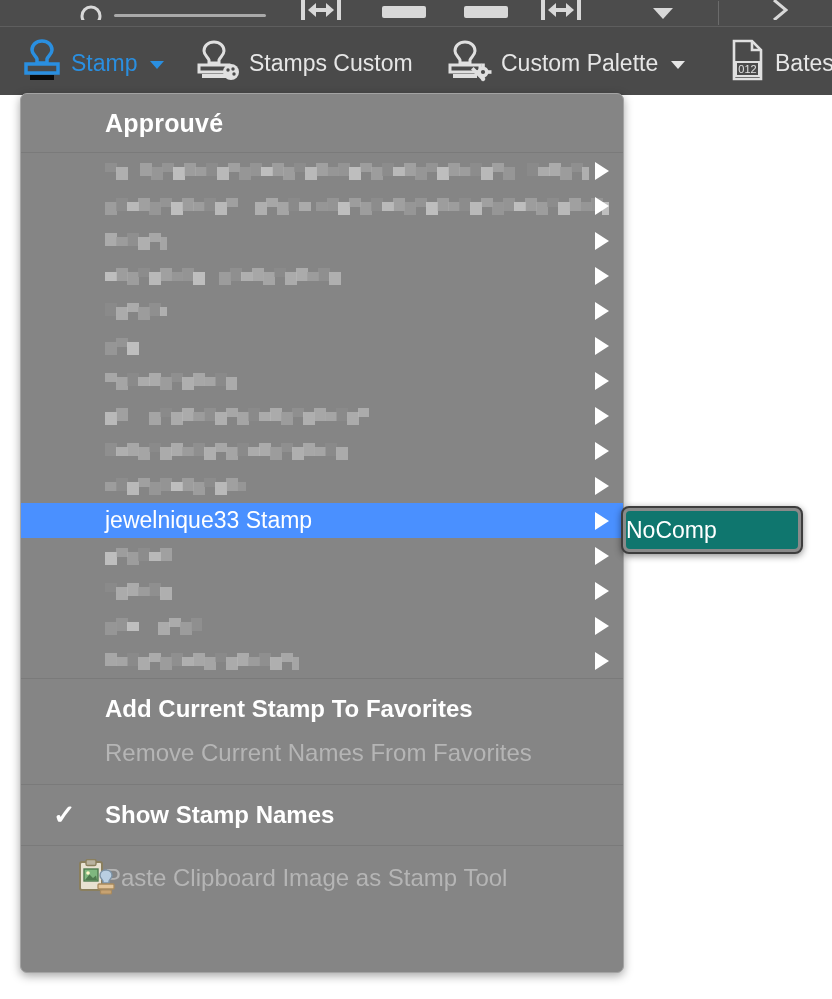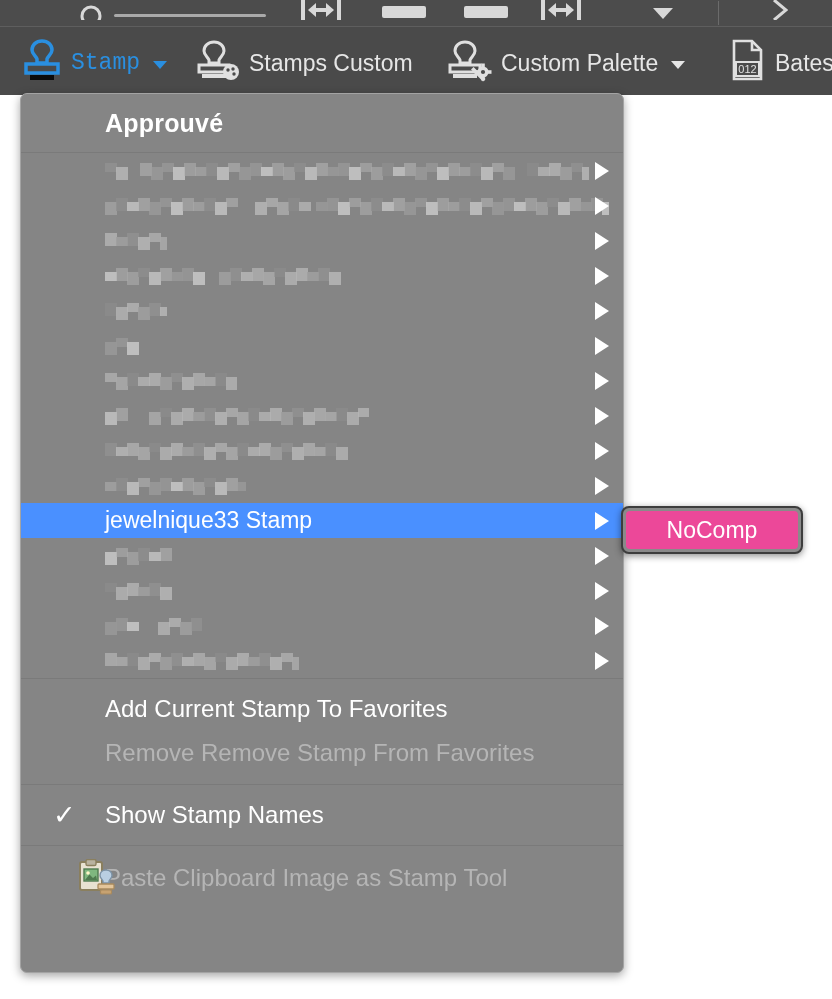--- a/index.html
+++ b/index.html
@@ -158,21 +158,21 @@
 
   
   .menu-action {
     position: relative;
     height: 44px;
     display: flex;
     align-items: center;
     padding-left: 84px;
     color: #ffffff;
     font-size: 24px;
-    font-weight: normal;
+    font-weight: bold;
     white-space: nowrap;
   }
   .menu-action.disabled { color: #b5b5b5; font-weight: normal; }
   .menu-action.regular  { font-weight: normal; }
 
   .check-mark {
     position: absolute;
     left: 32px;
     top: 50%;
     transform: translateY(-50%);
@@ -199,26 +199,26 @@
     background: #8a8a8a;
     border: 2px solid #3d3d3d;
     border-radius: 8px;
     box-shadow: 0 2px 7px rgba(0,0,0,0.45);
     overflow: hidden;
     padding: 3px;
   }
   .submenu-item {
     height: 38px;
     border-radius: 4px;
-    background: #ec4899;
+    background: #0f766e;
     color: #ffffff;
     font-size: 23px;
     display: flex;
     align-items: center;
-    justify-content: center;
+    justify-content: flex-start;
     white-space: nowrap;
   }
 </style>
 </head>
 <body>
 
 <div id="screen">
 
   <div class="toolbar-row-top">
     <div class="tb-top-item" style="left:78px;">
@@ -263,21 +263,21 @@
     <div class="tb-divider" style="left:718px;"></div>
     <div class="tb-top-item" style="left:772px;">
       <svg width="16" height="20" viewBox="0 0 16 20">
           <path d="M2 0 L14 10 L2 20" fill="none" stroke="#d8d8d8" stroke-width="3"></path>
         </svg>
     </div>
   </div>
 
   <div class="toolbar-row">
 
-    <div class="tb-item active" style="left:22px;font-family:Liberation Mono, monospace;">
+    <div class="tb-item active" style="left:22px;">
       <span class="tb-icon">
         <svg width="40" height="44" viewBox="0 0 40 44">
           <path d="M20 3 C26 3 30 7 30 12 C30 16 26 18 25 21 L25 25 L15 25 L15 21 C14 18 10 16 10 12 C10 7 14 3 20 3 Z" fill="none" stroke="#2a8fe0" stroke-width="3.5"></path>
           <rect x="4" y="26" width="32" height="9" fill="none" stroke="#2a8fe0" stroke-width="3.5"></rect>
           <rect x="8" y="37" width="24" height="5" fill="#0b0b0b"></rect>
         </svg>
       </span>
       <span>Stamp</span>
       <span class="tb-caret"></span>
     </div>
@@ -639,21 +639,21 @@
         </div>
       </div>
 
     <div class="menu-sep"></div>
 
     <div class="menu-action" style="margin-top:8px;">
       <span>Add Current Stamp To Favorites</span>
     </div>
 
     <div class="menu-action disabled">
-      <span>Remove Remove Stamp From Favorites</span>
+      <span>Remove Current Names From Favorites</span>
     </div>
 
     <div class="menu-sep" style="margin-top:9px;"></div>
 
     <div class="menu-action" style="margin-top:8px;">
       <span class="check-mark">✓</span>
       <span>Show Stamp Names</span>
     </div>
 
     <div class="menu-sep" style="margin-top:8px;"></div>

